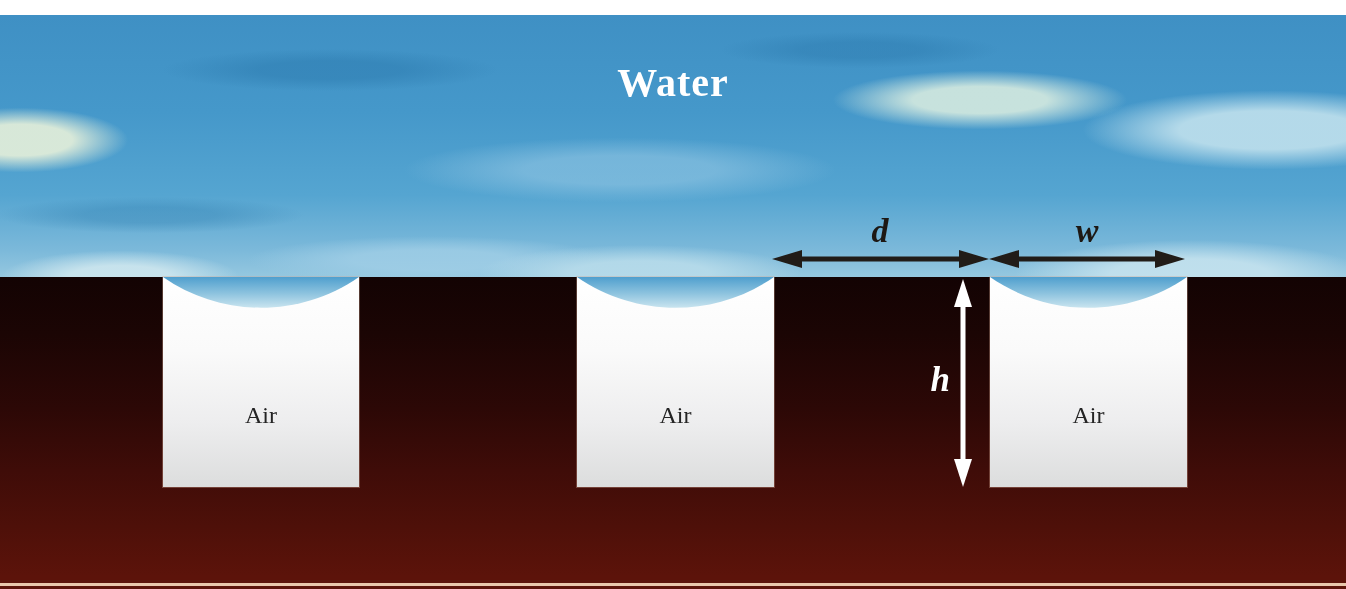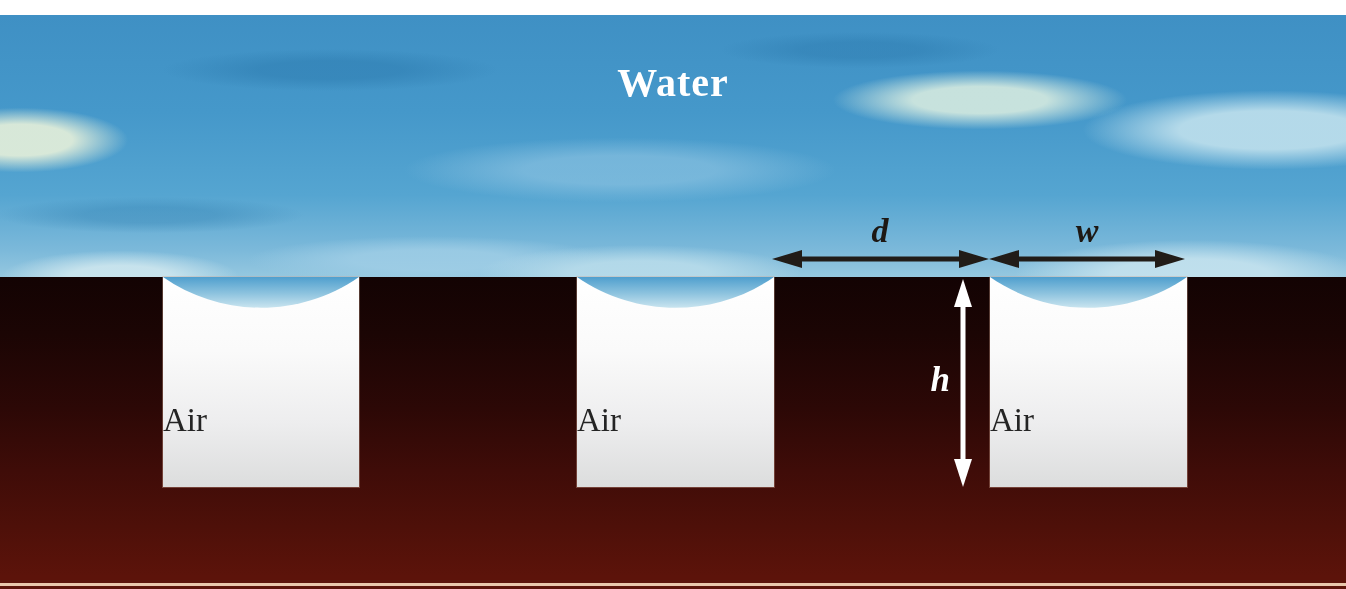--- a/index.html
+++ b/index.html
@@ -52,22 +52,22 @@
     position:absolute;top:277px;height:210px;
     background:linear-gradient(180deg,#ffffff 0%,#fafafa 35%,#ededee 70%,#dcdddd 100%);
     box-shadow:0 0 0 1px rgba(210,165,145,.35);
   }
   .groove-1{left:163px;width:196px;}
   .groove-2{left:577px;width:197px;}
   .groove-3{left:990px;width:197px;}
   .meniscus{position:absolute;left:0;top:0;display:block;}
   .air-label{
     position:absolute;left:0;right:0;top:402px;margin-top:-277px;
-    text-align:left;
-    color:#242424;font-size:33px;
+    text-align:center;
+    color:#242424;font-size:24px;
   }
 
   
   .dim-svg{position:absolute;display:block;}
   .dim-label{
     position:absolute;
     font-size:34px;font-weight:bold;font-style:italic;
     color:#1d1814;text-align:center;
   }
   .dim-label-h{color:#ffffff;text-align:right;font-size:35px;}

